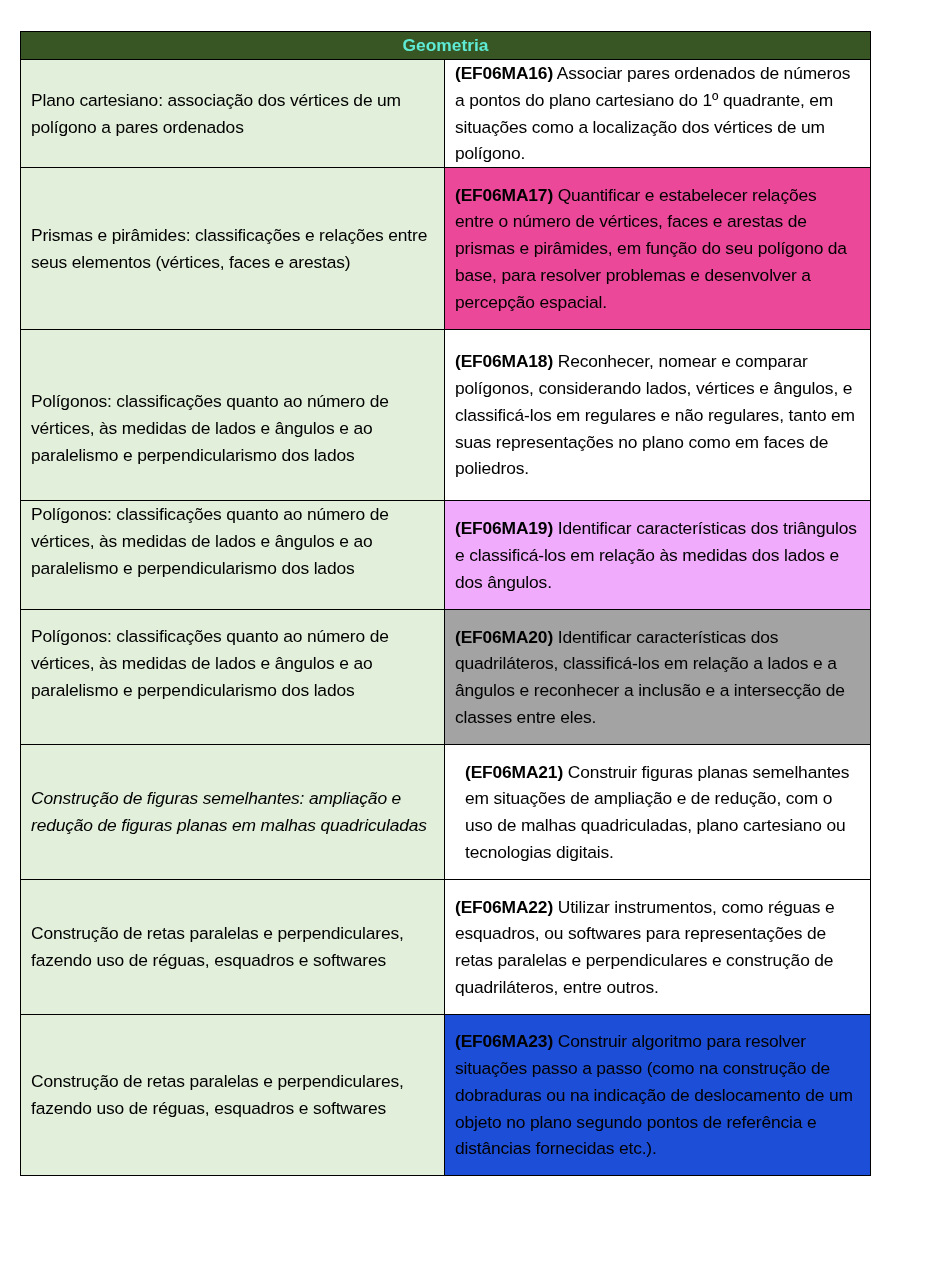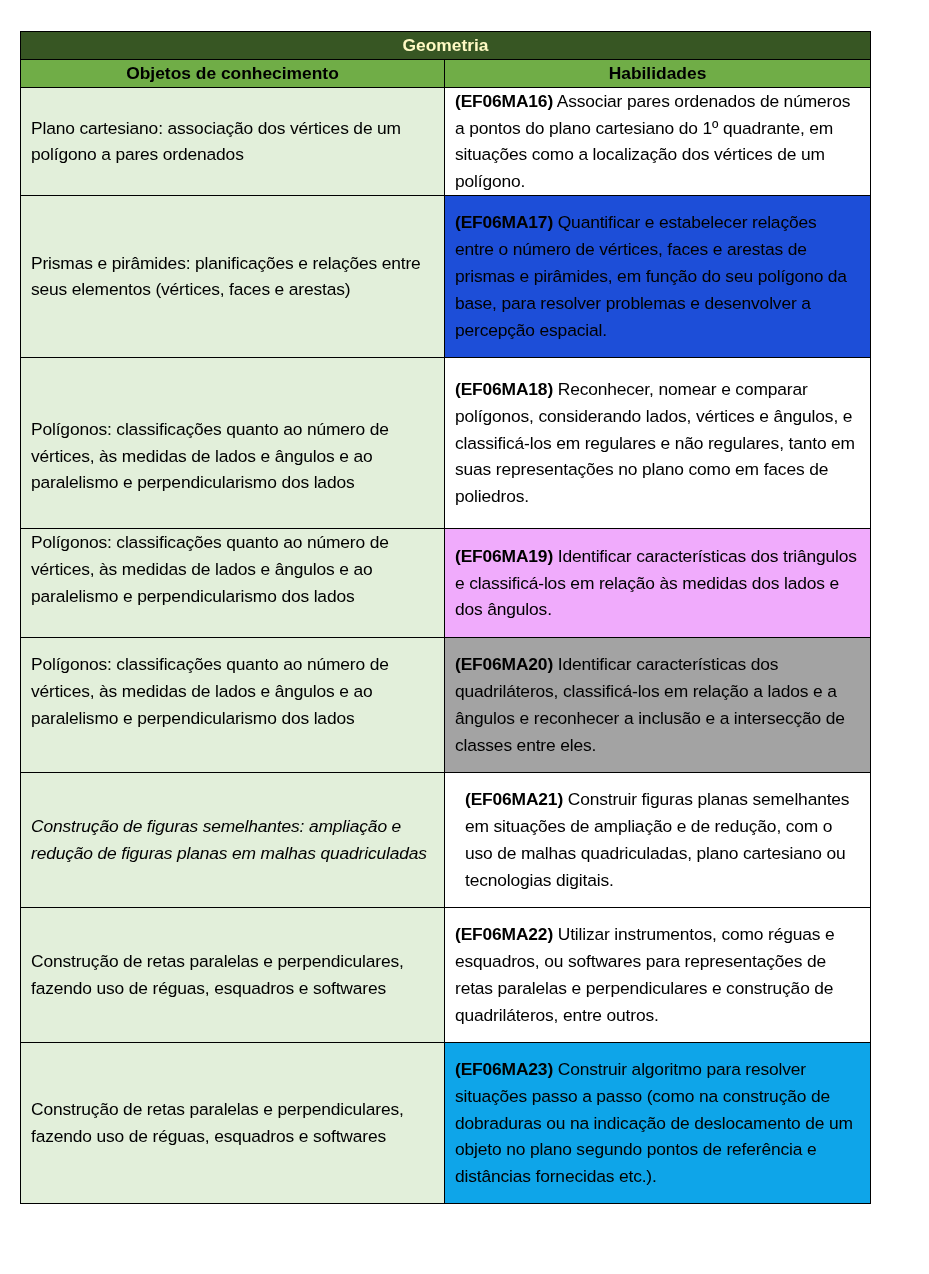--- a/index.html
+++ b/index.html
@@ -73,35 +73,31 @@
 </head>
 <body>
 
 <table class="bncc">
   <colgroup>
     <col class="c1">
     <col class="c2">
   </colgroup>
   <thead>
     <tr>
-      <th class="title" colspan="2" style="background: rgb(55, 86, 35); color: #fef9c3;">Geometria</th>
-    </tr>
-    <tr>
-      <th class="colhead" style="background: rgb(112, 173, 71);">Objetos de conhecimento</th>
-      <th class="colhead" style="background: rgb(112, 173, 71);">Habilidades</th>
+      <th class="title" colspan="2" style="background: rgb(55, 86, 35); color: #5eead4;">Geometria</th>
     </tr>
   </thead>
   <tbody>
     <tr class="r1">
       <td class="obj" style="background: rgb(226, 239, 218);">Plano cartesiano: associação dos vértices de um polígono a pares ordenados</td>
       <td class="hab" style="background: rgb(255, 255, 255);"><span class="code">(EF06MA16)</span><span> Associar pares ordenados de números a pontos do plano cartesiano do 1º quadrante, em situações como a localização dos vértices de um polígono.</span></td>
     </tr>
     <tr class="r2">
-      <td class="obj" style="background: rgb(226, 239, 218);">Prismas e pirâmides: planificações e relações entre seus elementos (vértices, faces e arestas)</td>
-      <td class="hab" style="background: #1d4ed8;"><span class="code">(EF06MA17)</span><span> Quantificar e estabelecer relações entre o número de vértices, faces e arestas de prismas e pirâmides, em função do seu polígono da base, para resolver problemas e desenvolver a percepção espacial.</span></td>
+      <td class="obj" style="background: rgb(226, 239, 218);">Prismas e pirâmides: classificações e relações entre seus elementos (vértices, faces e arestas)</td>
+      <td class="hab" style="background: #ec4899;"><span class="code">(EF06MA17)</span><span> Quantificar e estabelecer relações entre o número de vértices, faces e arestas de prismas e pirâmides, em função do seu polígono da base, para resolver problemas e desenvolver a percepção espacial.</span></td>
     </tr>
     <tr class="r3">
       <td class="obj" style="padding-top: 26px; background: rgb(226, 239, 218);">Polígonos: classificações quanto ao número de vértices, às medidas de lados e ângulos e ao paralelismo e perpendicularismo dos lados</td>
       <td class="hab" style="background: rgb(255, 255, 255);"><span class="code">(EF06MA18)</span><span> Reconhecer, nomear e comparar polígonos, considerando lados, vértices e ângulos, e classificá-los em regulares e não regulares, tanto em suas representações no plano como em faces de poliedros.</span></td>
     </tr>
     <tr class="r4">
       <td class="obj top" style="background: rgb(226, 239, 218);">Polígonos: classificações quanto ao número de vértices, às medidas de lados e ângulos e ao paralelismo e perpendicularismo dos lados</td>
       <td class="hab" style="background: #f0abfc;"><span class="code">(EF06MA19)</span><span> Identificar características dos triângulos e classificá-los em relação às medidas dos lados e dos ângulos.</span></td>
     </tr>
     <tr class="r5">
@@ -111,16 +107,16 @@
     <tr class="r6">
       <td class="obj" style="background: rgb(226, 239, 218); font-style: italic;">Construção de figuras semelhantes: ampliação e redução de figuras planas em malhas quadriculadas</td>
       <td class="hab" style="background: rgb(255, 255, 255); padding-left: 20px;"><span class="code">(EF06MA21)</span><span> Construir figuras planas semelhantes em situações de ampliação e de redução, com o uso de malhas quadriculadas, plano cartesiano ou tecnologias digitais.</span></td>
     </tr>
     <tr class="r7">
       <td class="obj" style="background: rgb(226, 239, 218);">Construção de retas paralelas e perpendiculares, fazendo uso de réguas, esquadros e softwares</td>
       <td class="hab" style="background: rgb(255, 255, 255);"><span class="code">(EF06MA22)</span><span> Utilizar instrumentos, como réguas e esquadros, ou softwares para representações de retas paralelas e perpendiculares e construção de quadriláteros, entre outros.</span></td>
     </tr>
     <tr class="r8">
       <td class="obj" style="background: rgb(226, 239, 218);">Construção de retas paralelas e perpendiculares, fazendo uso de réguas, esquadros e softwares</td>
-      <td class="hab" style="background: #0ea5e9;"><span class="code">(EF06MA23)</span><span> Construir algoritmo para resolver situações passo a passo (como na construção de dobraduras ou na indicação de deslocamento de um objeto no plano segundo pontos de referência e distâncias fornecidas etc.).</span></td>
+      <td class="hab" style="background: #1d4ed8;"><span class="code">(EF06MA23)</span><span> Construir algoritmo para resolver situações passo a passo (como na construção de dobraduras ou na indicação de deslocamento de um objeto no plano segundo pontos de referência e distâncias fornecidas etc.).</span></td>
     </tr>
   </tbody>
 </table>
 
 </body></html>

